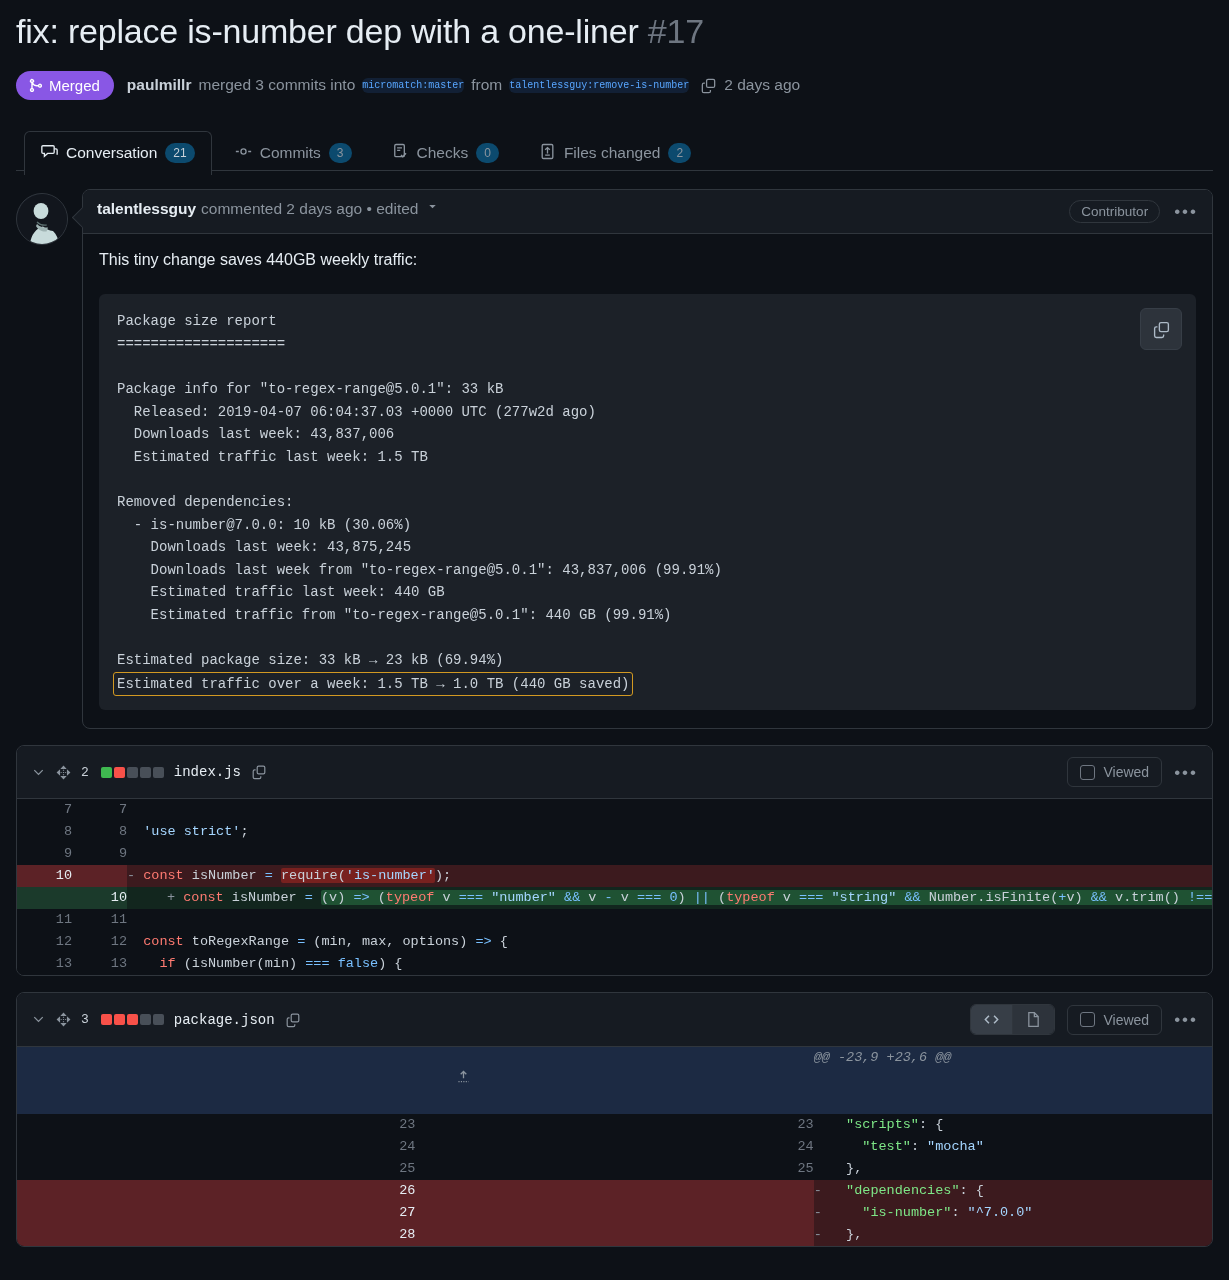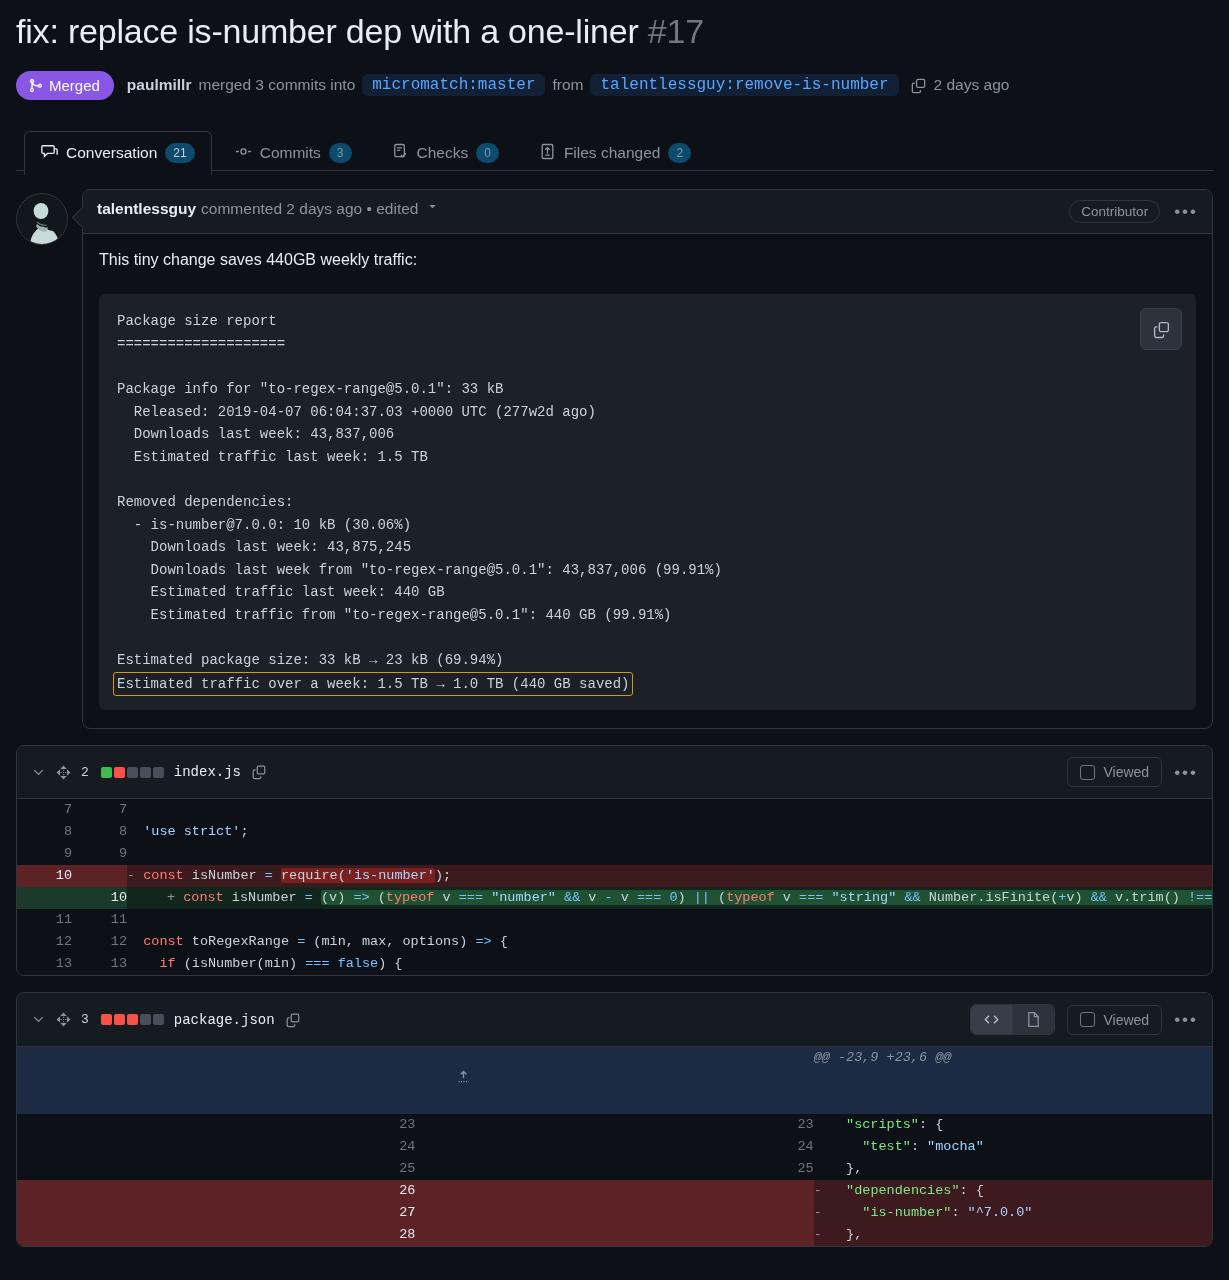--- a/index.html
+++ b/index.html
@@ -57,25 +57,25 @@
     display:inline-flex;align-items:center;gap:6px;
     background:var(--merged);color:#fff;
     border-radius:999px;padding:6px 14px 6px 12px;
     font-size:15px;font-weight:500;
     margin-right:6px;
   }
   .state-badge svg{display:block;}
   .author{color:#c9d1d9;font-weight:600;}
   .branch{
     font-family:"Liberation Mono", monospace;
-    font-size:16px;
+    font-size:10px;
     background:rgba(56,139,253,0.13);
     color:var(--link);
     border-radius:6px;
-    padding:2px 10px;
+    padding:2px 0;
   }
   .copy-branch{display:inline-flex;align-items:center;margin-left:4px;color:var(--fg-muted);cursor:pointer;}
   .when{color:var(--fg-muted);}
 
   
   .tabs{
     display:flex;align-items:flex-end;gap:6px;
     margin-top:26px;
     border-bottom:1px solid var(--border);
     padding-left:8px;

